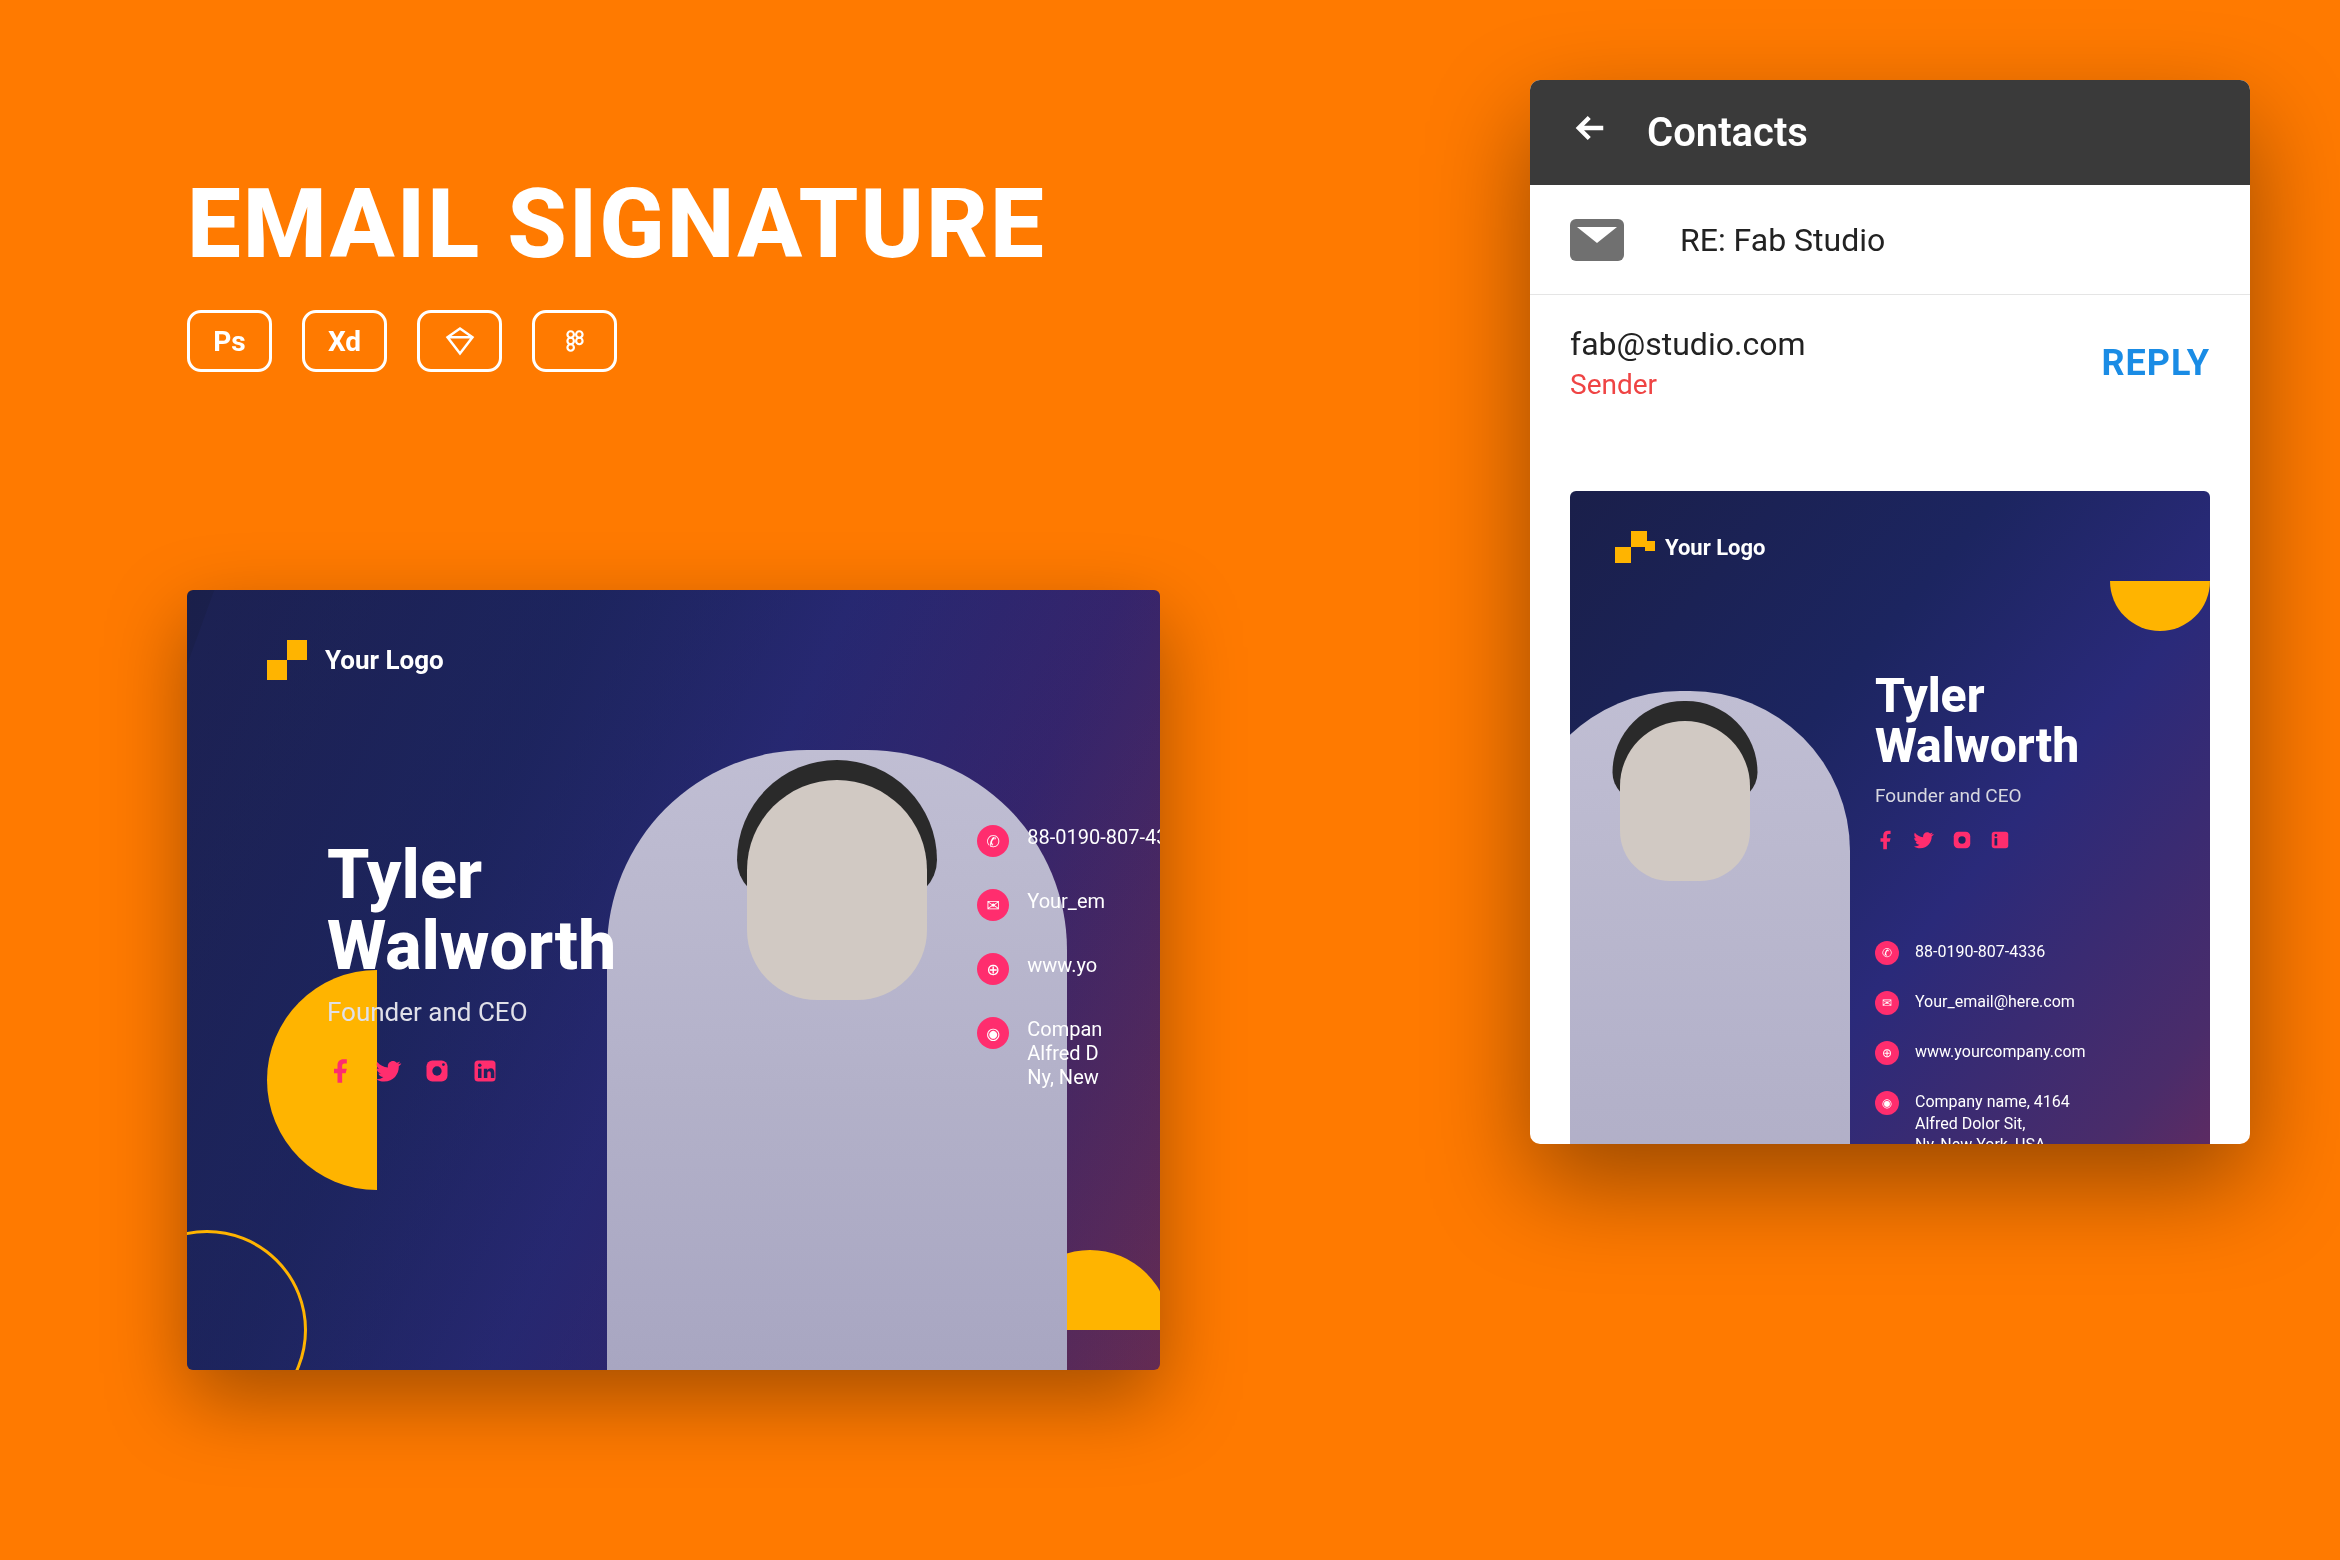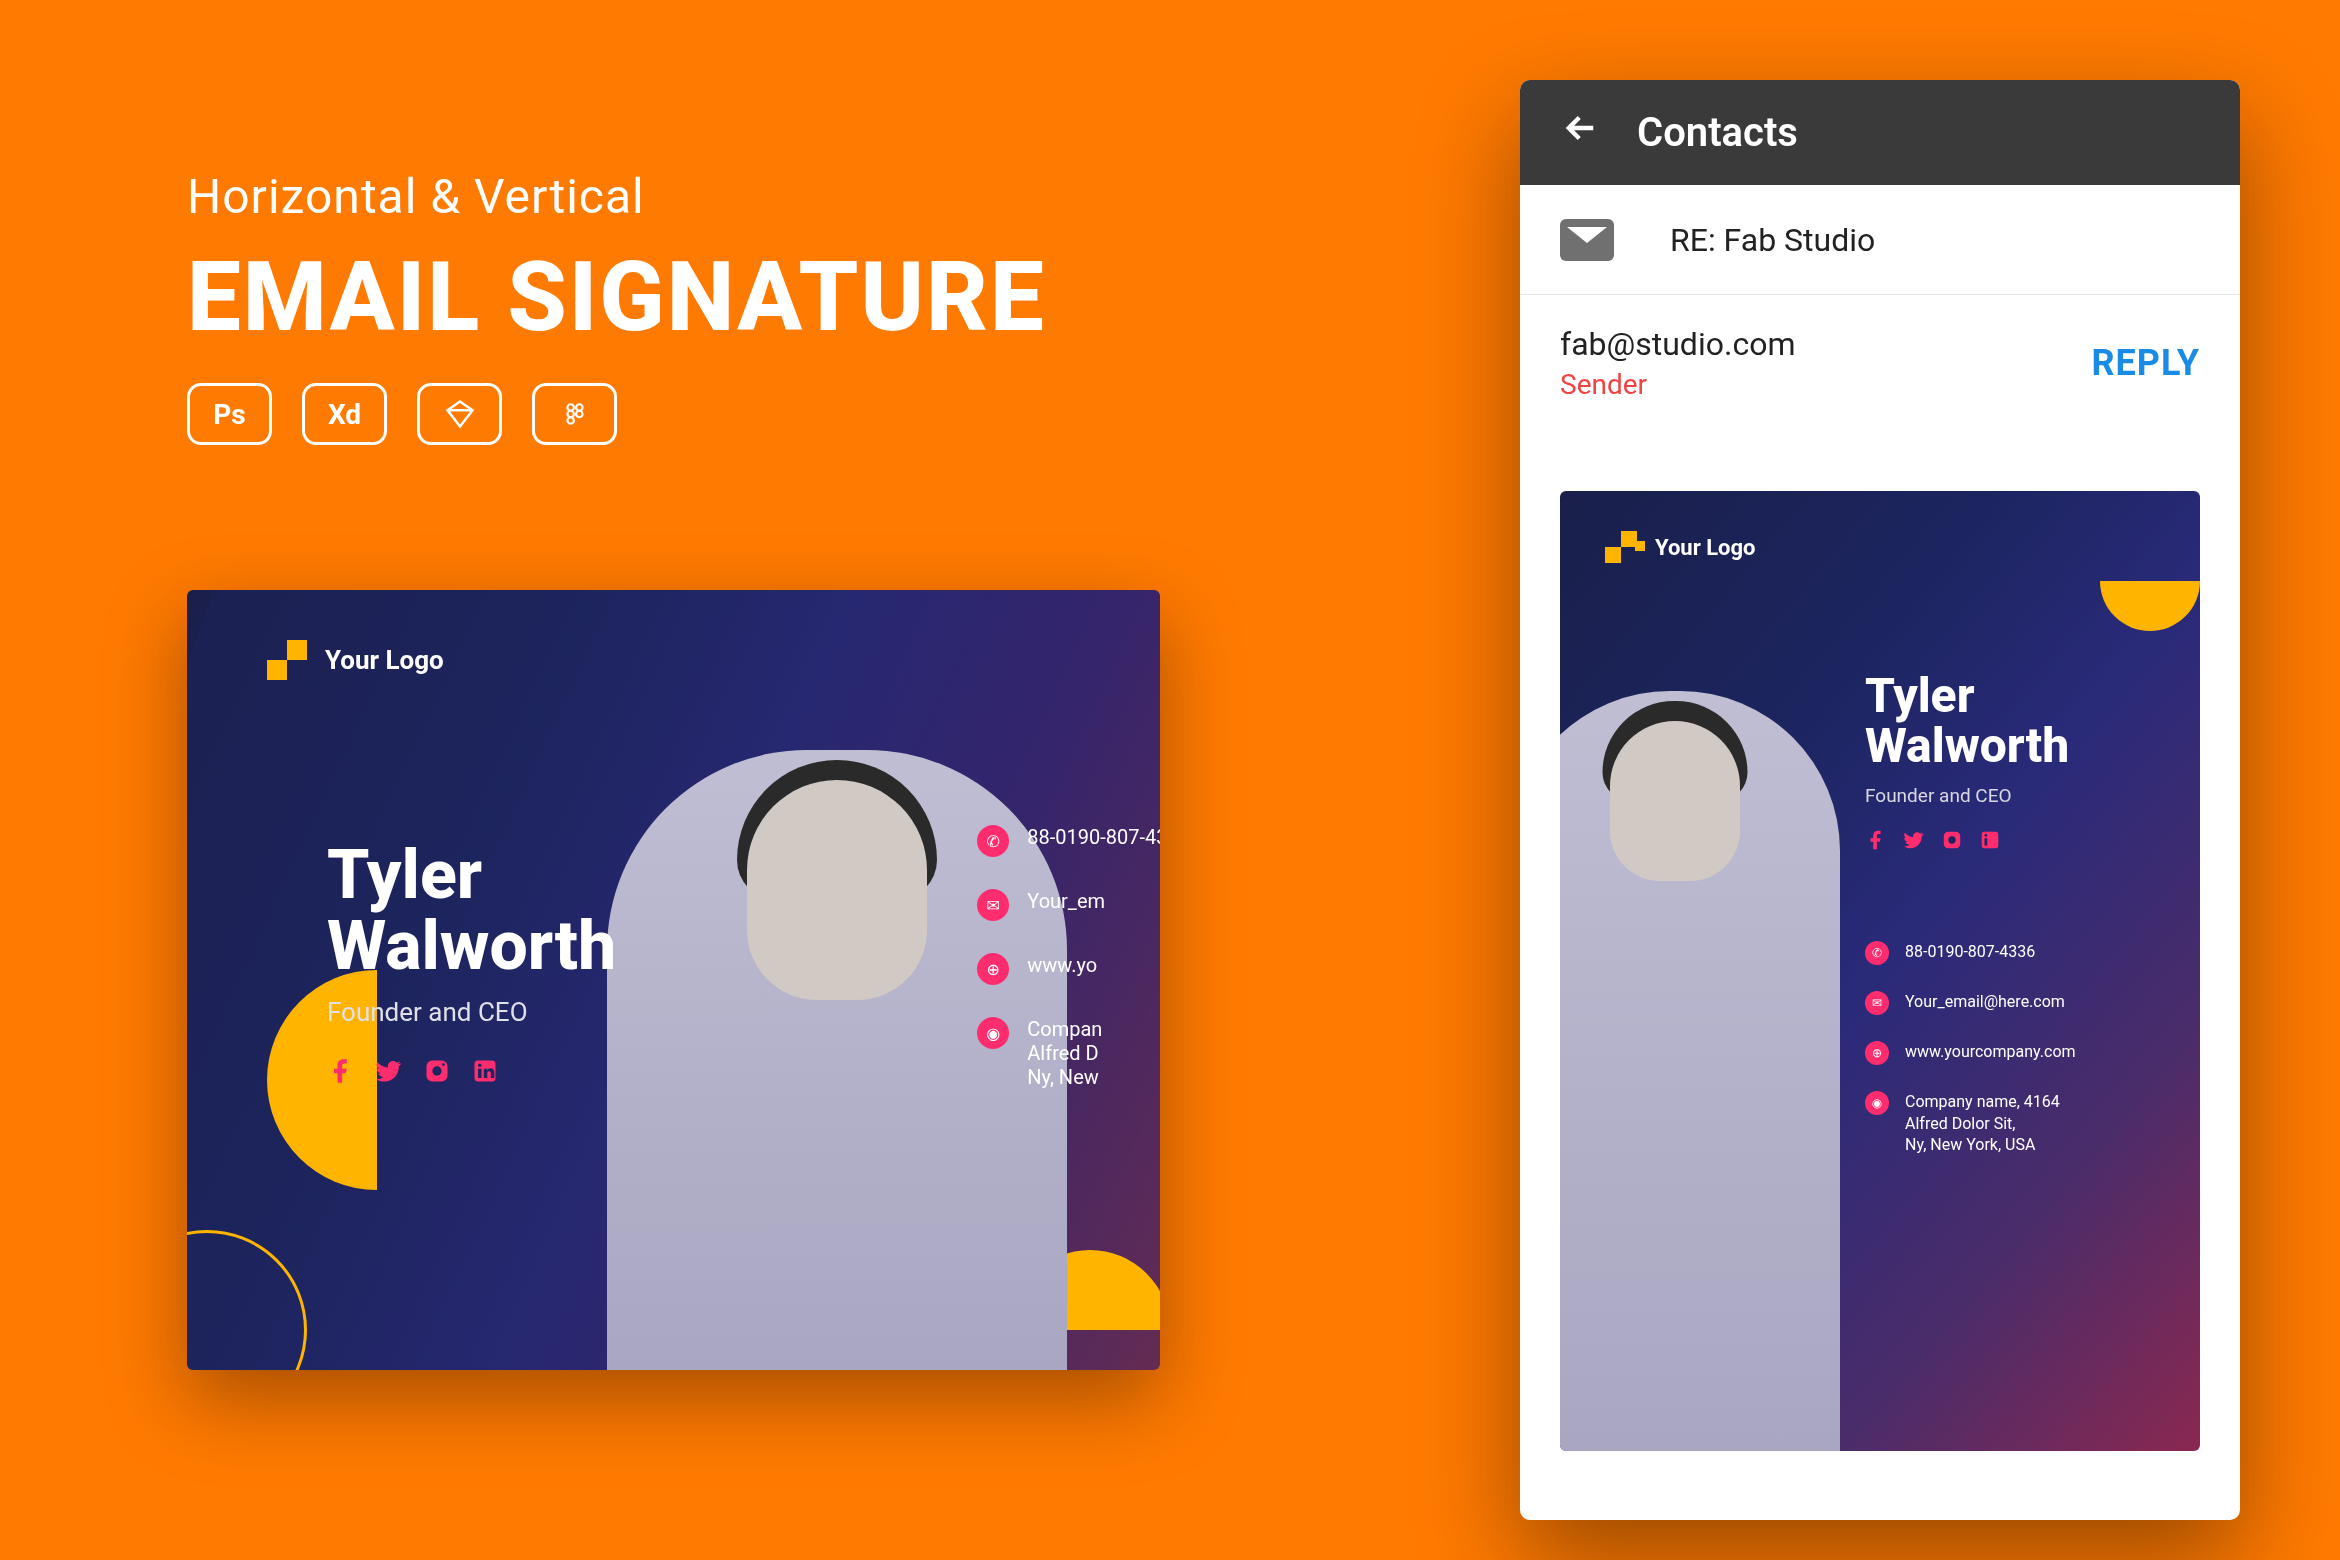--- a/index.html
+++ b/index.html
@@ -227,24 +227,24 @@
       width: 200px;
       height: 200px;
       border: 3px solid #ffb400;
       border-radius: 50%;
       left: -80px;
       bottom: -60px;
     }
     
     .phone {
       position: absolute;
-      right: 100px;
+      right: 90px;
       top: 80px;
       width: 720px;
-      height: 1440px;
+      height: 1064px;
       background: #fff;
       border-radius: 10px;
       box-shadow: 0 40px 100px rgba(0,0,0,0.4);
       overflow: hidden;
     }
     .phone-header {
       height: 105px;
       background: #3a3a3a;
       display: flex;
       align-items: center;
@@ -426,21 +426,20 @@
       border: 2px solid #ffb400;
       border-radius: 50%;
       left: -60px;
       bottom: -50px;
     }
   </style>
 </head>
 <body>
 
 <div class="left-content">
-  <div class="subtitle">Horizontal &amp; Vertical</div>
   <div class="title">EMAIL SIGNATURE</div>
   <div class="tool-icons">
     <div class="tool-icon">Ps</div>
     <div class="tool-icon">Xd</div>
     <div class="tool-icon">
       <svg viewBox="0 0 24 24" width="30" height="30" fill="none" stroke="#fff" stroke-width="2">
           <path d="M12 2 L22 9 L12 22 L2 9 Z M2 9 L22 9"></path>
         </svg>
     </div>
     <div class="tool-icon">

